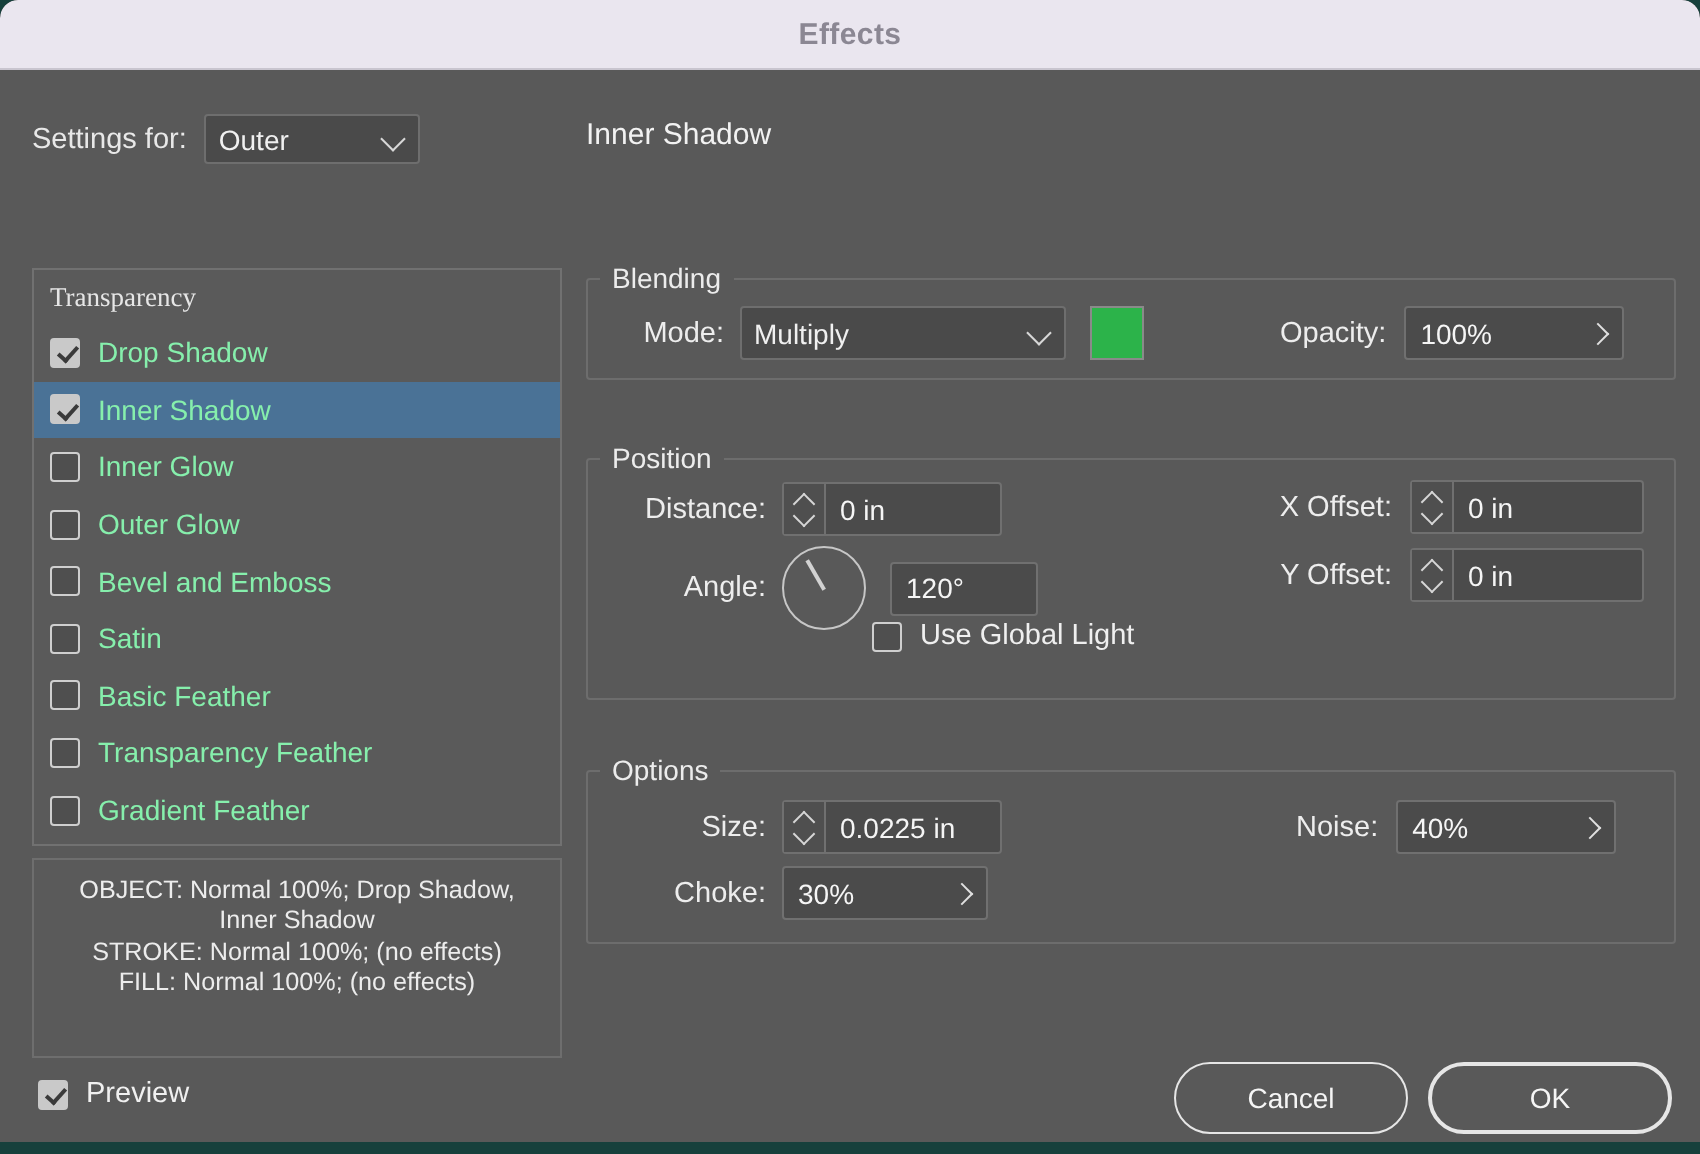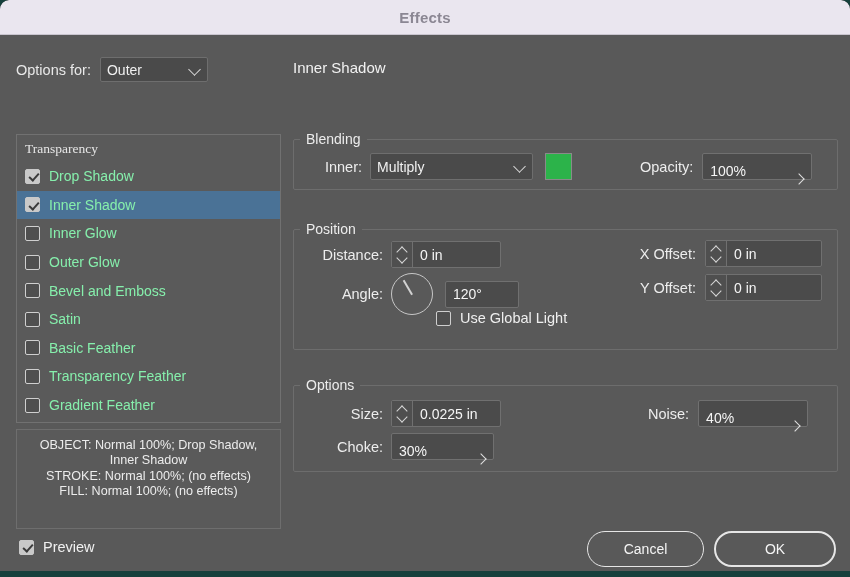--- a/index.html
+++ b/index.html
@@ -261,21 +261,21 @@
     display: flex;
     align-items: center;
     padding-left: 7px;
     font-size: 14px;
     color: #f5f5f5;
   }
 
   
   .slidecombo {
     display: flex;
-    align-items: flex-end;
+    align-items: center;
     border: 1px solid #707070;
     border-radius: 2px;
     height: 27px;
     box-sizing: border-box;
     background: #4b4b4b;
   }
   .slidecombo .val {
     flex: 1;
     display: flex;
     align-items: center;
@@ -362,21 +362,21 @@
 
   <div class="titlebar">
     <span class="titlebar-text">Effects</span>
   </div>
 
   <div class="dlg-body">
 
     <div class="left-col">
 
       <div class="settings-row">
-        <span class="settings-label">Options for:</span>
+        <span class="settings-label">Settings for:</span>
         <div class="dropdown">
           <span class="dropdown-value">Outer</span>
           <span class="chev-down"></span>
         </div>
       </div>
 
       <div class="effects-list">
         <div class="list-header">Transparency</div>
         <div id="effects-items">
             <div class="list-item">
@@ -428,21 +428,21 @@
 
     <div class="right-col">
 
       <div class="panel-title">Inner Shadow</div>
 
       <fieldset class="group grp-blending">
         <legend>Blending</legend>
       </fieldset>
 
       <div class="row" style="left:27px; top:118px;">
-        <span class="fld-label" style="width:52px;">Inner:</span>
+        <span class="fld-label" style="width:52px;">Mode:</span>
         <div class="dropdown" style="width:163px;height:27px;margin-left:8px;">
           <span class="dropdown-value">Multiply</span>
           <span class="chev-down"></span>
         </div>
         <div class="swatch" id="color-swatch" style="margin-left: 12px; background: rgb(44, 179, 74);"></div>
       </div>
 
       <div class="row" style="left:357px; top:118px;">
         <span class="fld-label">Opacity:</span>
         <div class="slidecombo" style="width:110px;margin-left:9px;">

